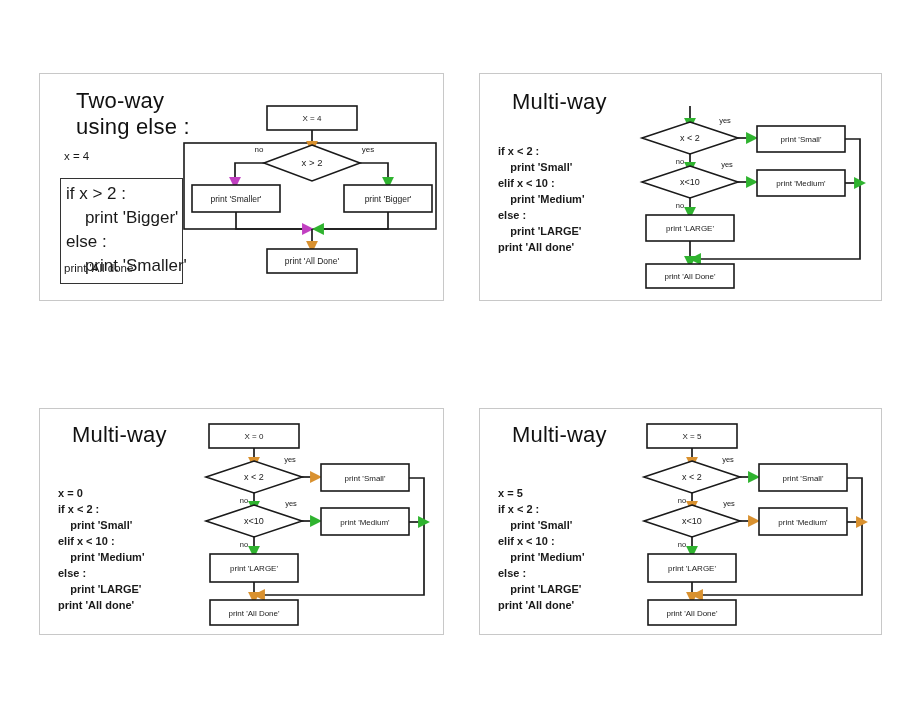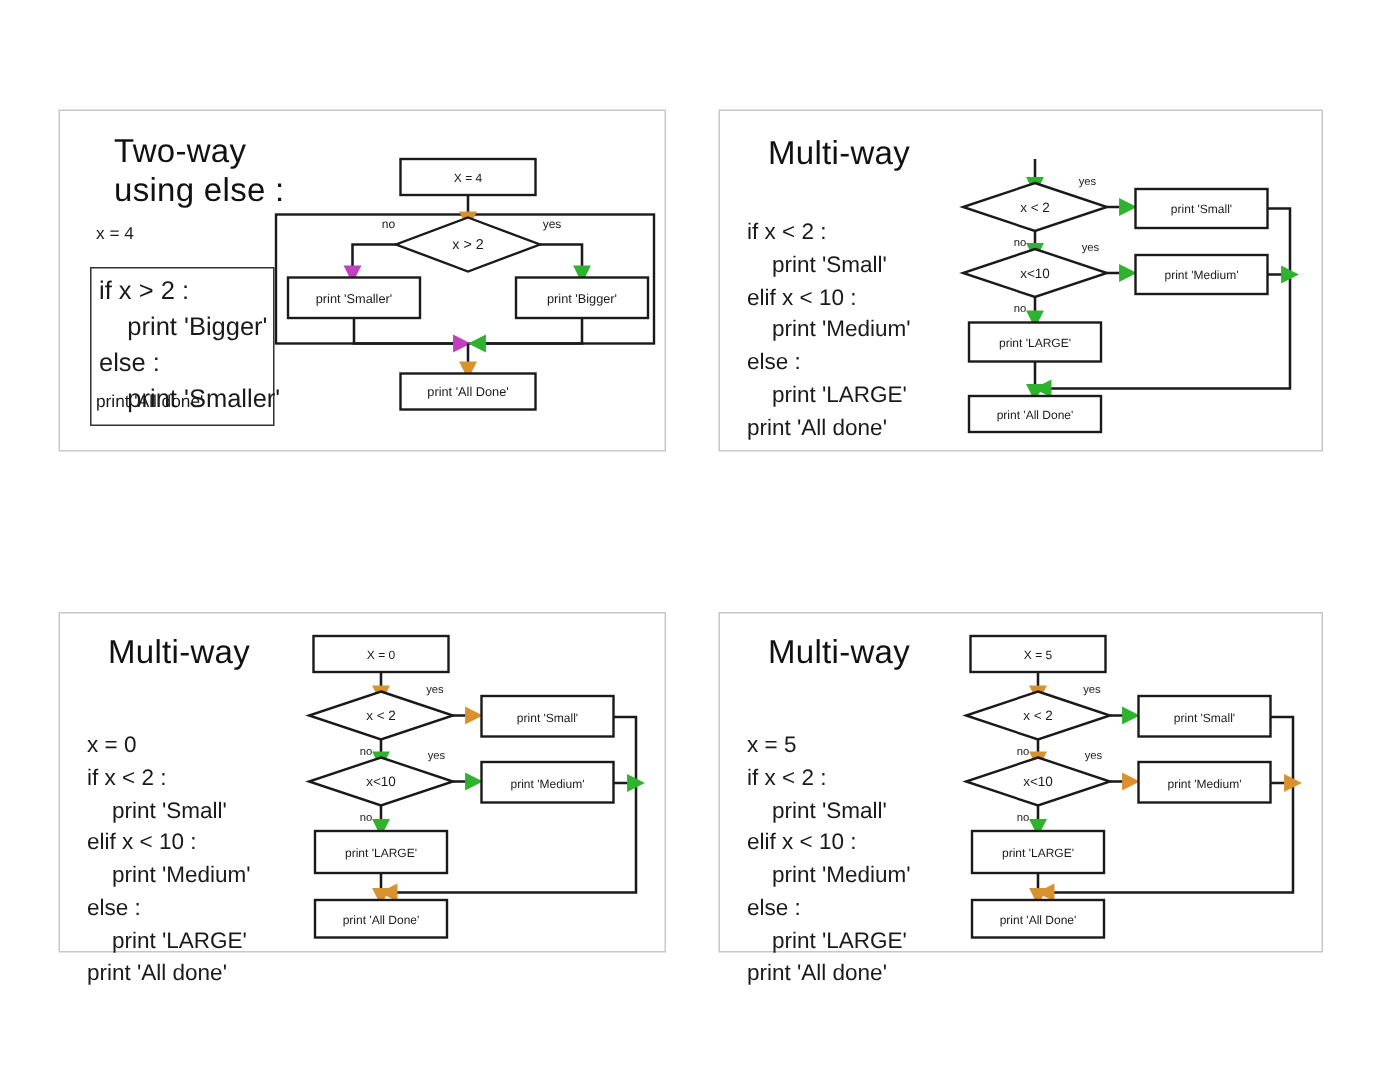--- a/index.html
+++ b/index.html
@@ -4,21 +4,21 @@
 <style>
   html,body{margin:0;padding:0;background:#ffffff;}
   body{width:920px;height:711px;font-family:"Liberation Sans",sans-serif;overflow:hidden;}
   .sheet{position:relative;width:788px;height:711px;}
   .slide{position:absolute;border:1px solid #c8c8c8;background:#fff;box-sizing:border-box;}
   .slide.s1{left:39px;top:73px;width:405px;height:228px;}
   .slide.s2{left:479px;top:73px;width:403px;height:228px;}
   .slide.s3{left:39px;top:408px;width:405px;height:227px;}
   .slide.s4{left:479px;top:408px;width:403px;height:227px;}
   .title{position:absolute;font-size:22px;color:#111;letter-spacing:.2px;font-weight:400;white-space:pre;line-height:1.18;}
-  .codeblk{position:absolute;font-size:15px;color:#1a1a1a;line-height:1.45;white-space:pre;}
+  .codeblk{position:absolute;font-size:11px;color:#1a1a1a;line-height:1.45;white-space:pre;font-weight:bold;}
   .boxedcode{position:absolute;border:1.4px solid #333;padding:3px 6px 4px 5px;font-size:17px;color:#1a1a1a;line-height:1.42;white-space:pre;background:#fff;}
   .plain{position:absolute;font-size:11.5px;color:#1a1a1a;white-space:pre;}
   .fc{position:absolute;left:0;top:0;}
   .nodetext{font-family:"Liberation Sans",sans-serif;}
 </style>
 </head>
 <body>
 
 <div class="sheet">
 

